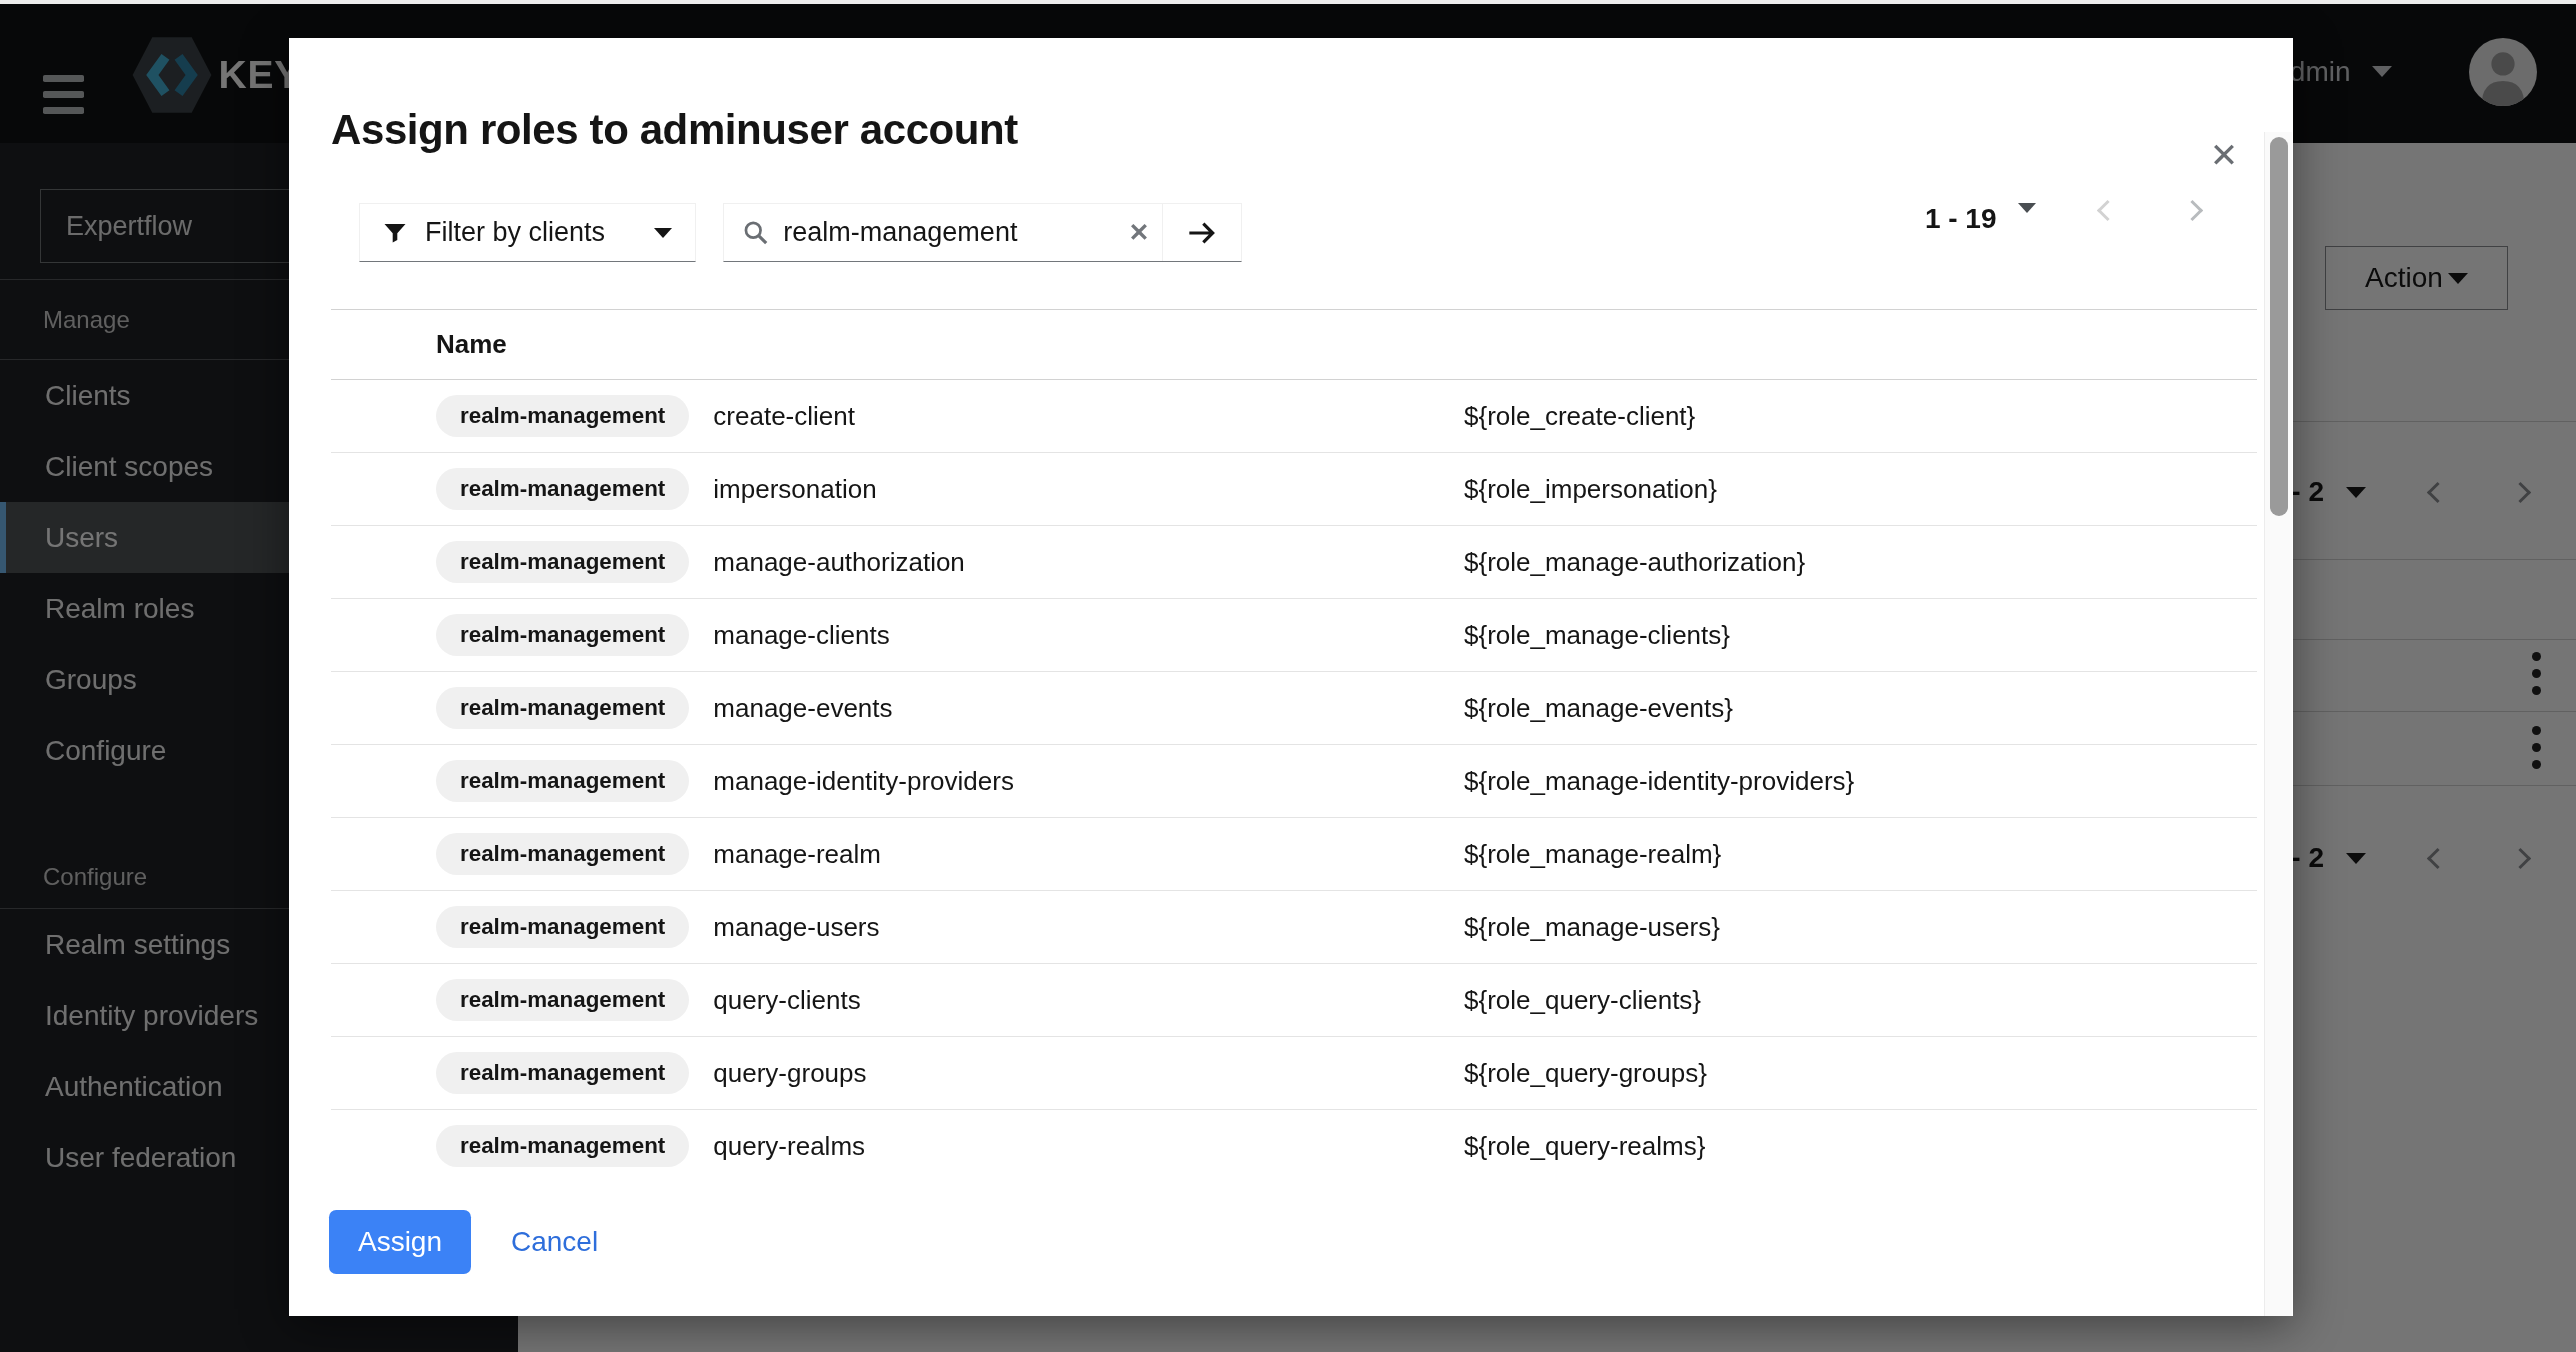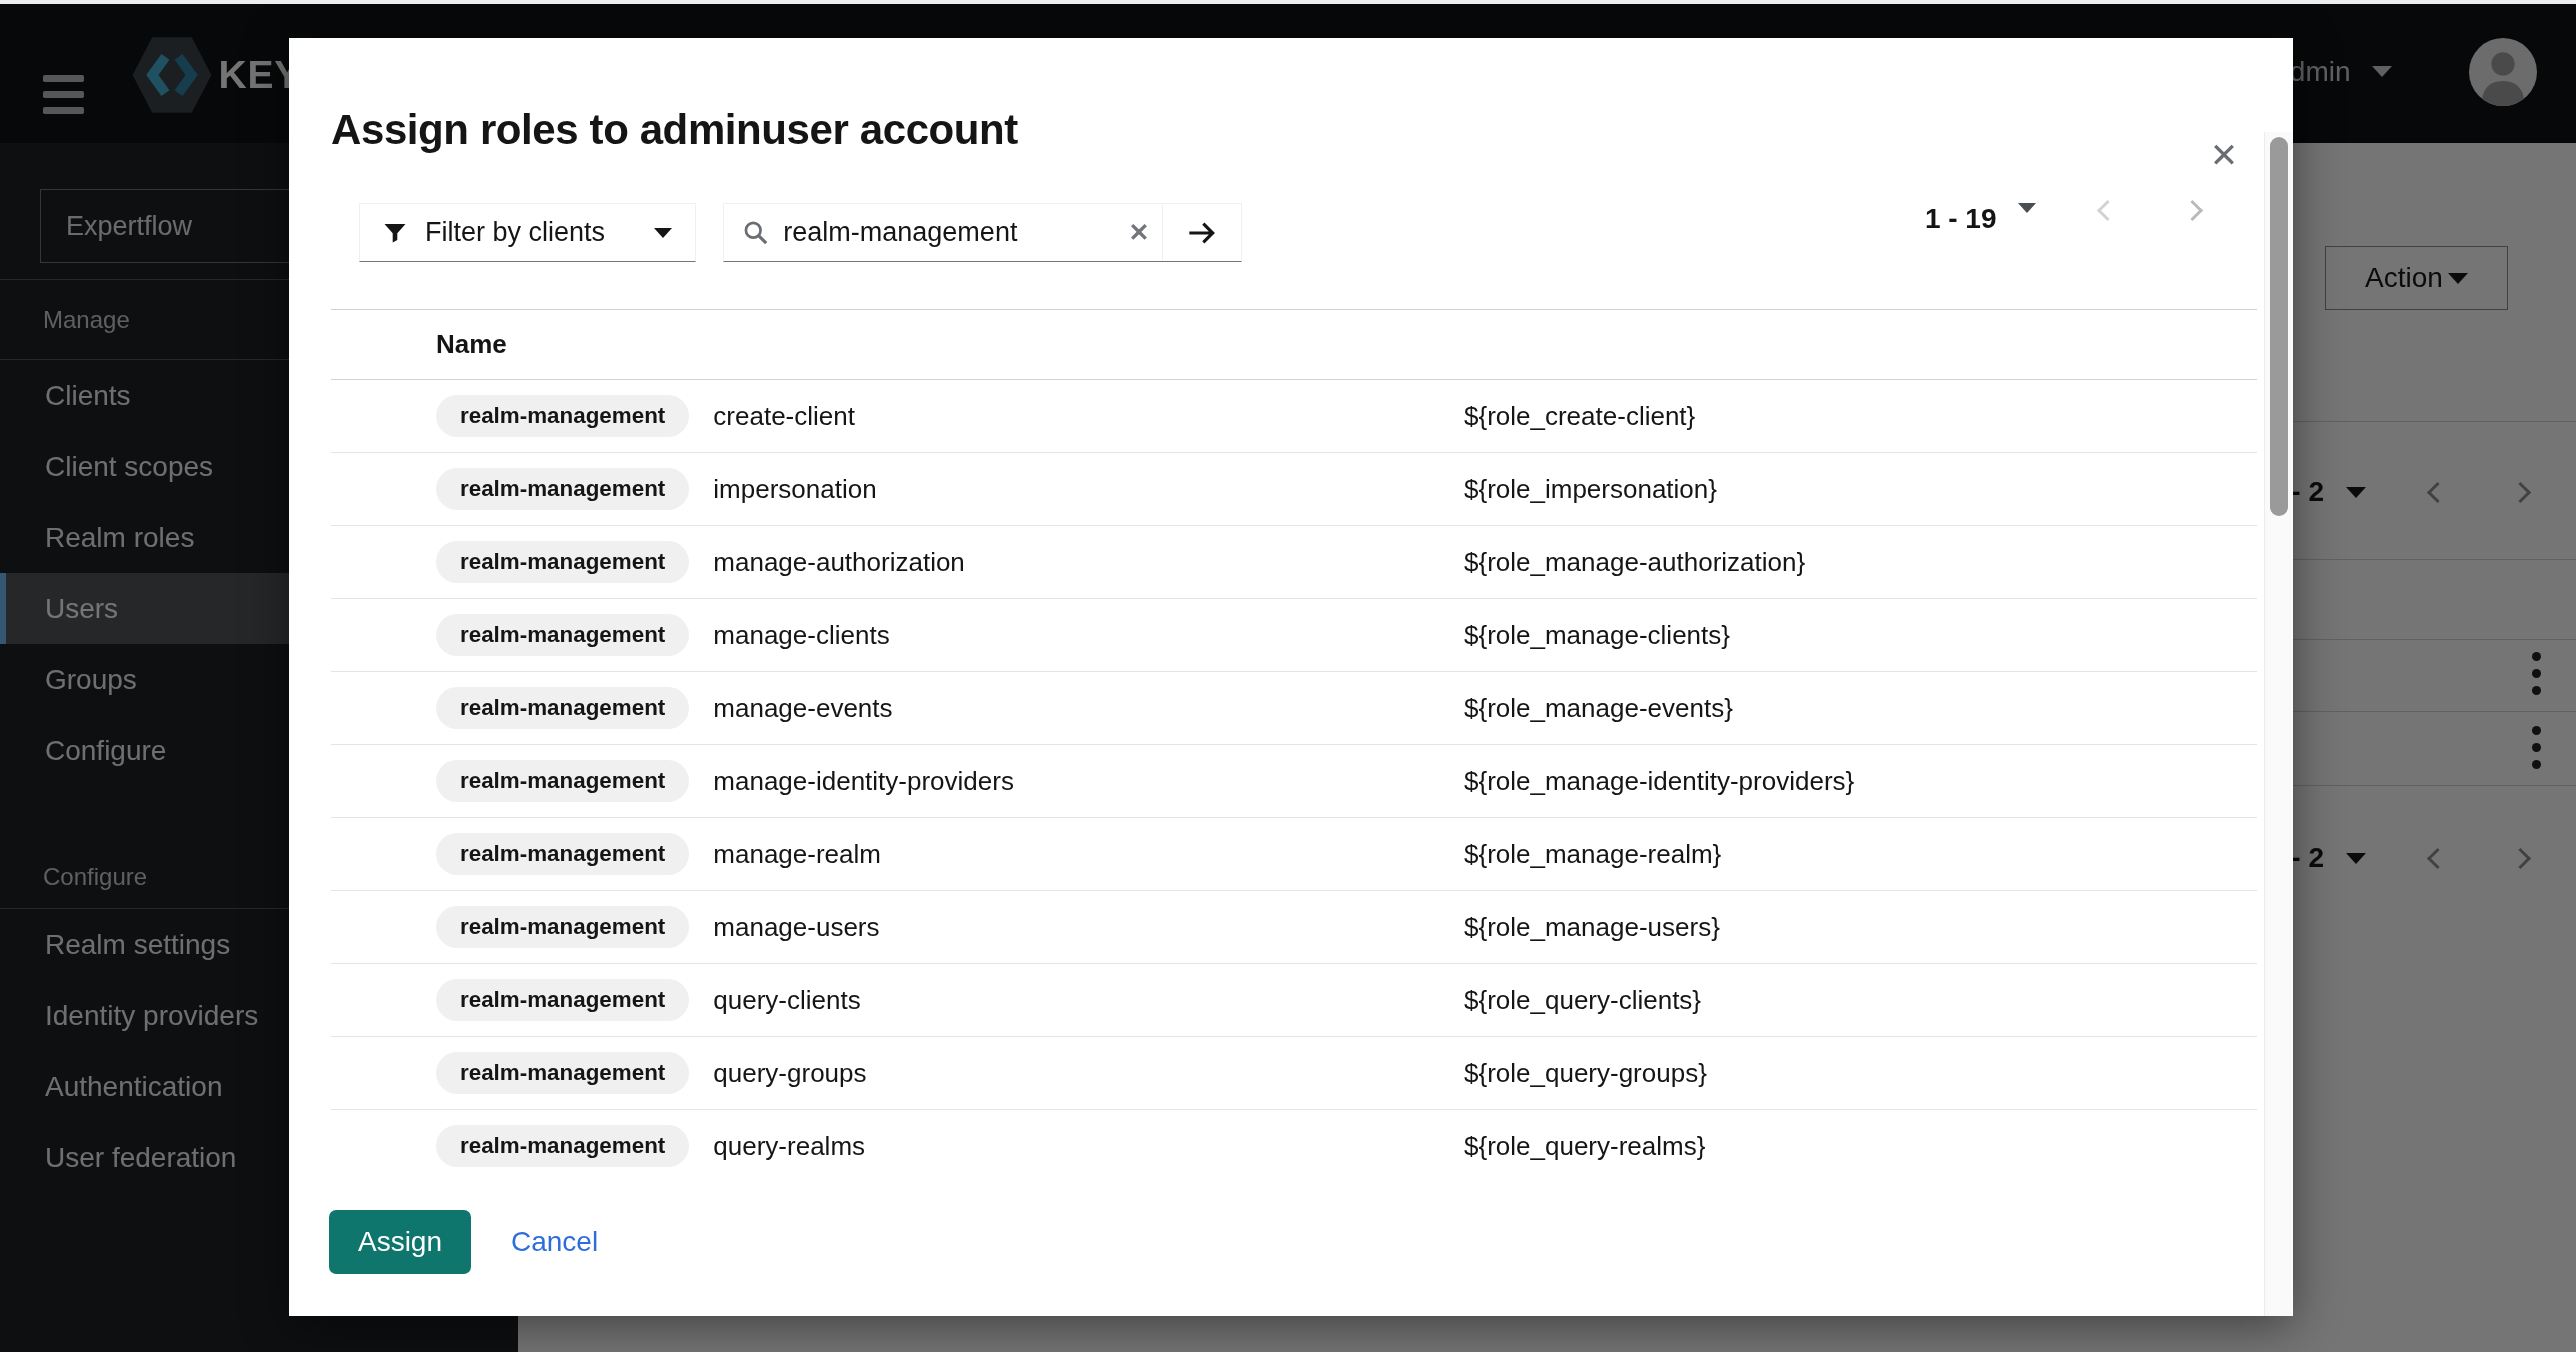--- a/index.html
+++ b/index.html
@@ -74,21 +74,21 @@
   .trow { display:grid; grid-template-columns:105px 1028px auto; height:73px; border-bottom:0.9px solid #e4e4e4; align-items:center; }
   .cb-cell { padding-left:42px; }
   .checkbox { width:36px; height:36px; border-radius:6.3px; background:#2e7be6; position:relative; cursor:pointer; }
   .checkbox:after { content:""; position:absolute; left:11.6px; top:5.4px; width:9px; height:18px; border-right:3.6px solid #fff; border-bottom:3.6px solid #fff; transform:rotate(40deg); }
   .name-cell { display:flex; align-items:center; gap:24px; }
   .badge { background:#f0f0f0; border-radius:23px; padding:8px 24px; font-size:22.4px; font-weight:700; color:#151515; }
   .rname { font-size:26px; color:#151515; }
   .rdesc { font-size:26px; color:#151515; }
 
   .modal-footer { position:absolute; left:40px; top:1172px; height:64px; display:flex; align-items:center; }
-  .btn-primary { width:142px; height:64px; border:0; border-radius:7.2px; background:#0f766e; color:#fff; font-size:28px; font-family:"Liberation Sans",sans-serif; cursor:pointer; }
+  .btn-primary { width:142px; height:64px; border:0; border-radius:7.2px; background:#3b82f6; color:#fff; font-size:28px; font-family:"Liberation Sans",sans-serif; cursor:pointer; }
   .link-cancel { margin-left:40px; font-size:28px; color:#2e6edb; cursor:pointer; }
 
   .scrollbar { position:absolute; right:0.9px; top:94px; width:28px; height:1184px; background:#fafafa; border-left:0.9px solid #ececec; }
   .scroll-thumb { position:absolute; left:4.5px; top:4.5px; width:18px; height:379px; background:#9a9a9a; border-radius:10.7px; cursor:pointer; }
 </style>
 </head>
 <body>
 
 <div class="screen">
 
@@ -121,22 +121,22 @@
 
     <div class="sidebar">
       <div class="realm-area">
         <div class="realm-box">Expertflow</div>
       </div>
       <div id="nav-sections">
           <div class="nav-section">
             <div class="nav-section-label">Manage</div>
             <div class="nav-item">Clients</div>
             <div class="nav-item">Client scopes</div>
+            <div class="nav-item active">Users</div>
             <div class="nav-item">Realm roles</div>
-            <div class="nav-item active">Users</div>
             <div class="nav-item">Groups</div>
             <div class="nav-item">Configure</div>
           </div>
           <div class="nav-section nav-section2">
             <div class="nav-section-label">Configure</div>
             <div class="nav-item">Realm settings</div>
             <div class="nav-item">Identity providers</div>
             <div class="nav-item">Authentication</div>
             <div class="nav-item">User federation</div>
           </div>

